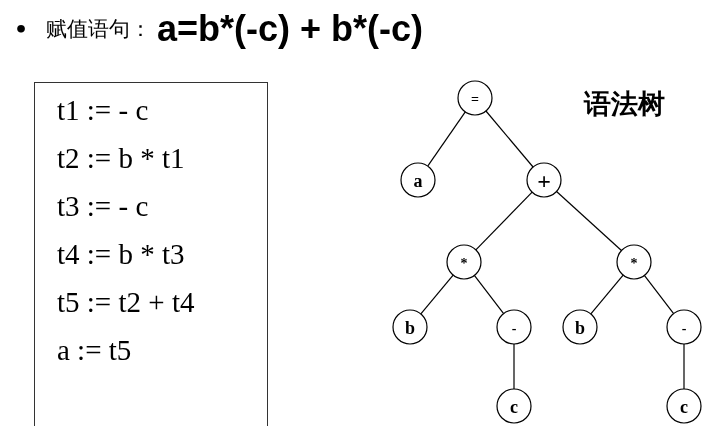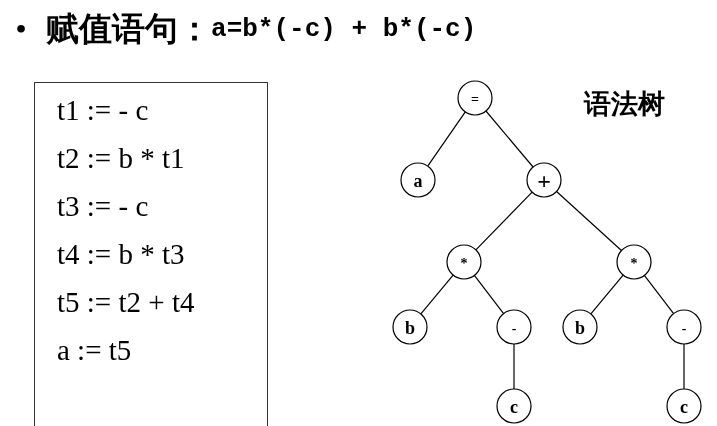--- a/index.html
+++ b/index.html
@@ -1,20 +1,20 @@
 <!DOCTYPE html>
 <html><head>
 <meta charset="utf-8">
 <style>
   html,body{margin:0;padding:0;background:#fff;}
   body{width:717px;height:426px;position:relative;overflow:hidden;font-family:"Liberation Serif",serif;color:#000;}
   .title{position:absolute;left:14px;top:4px;height:50px;display:flex;align-items:center;white-space:nowrap;}
   .bullet{font-family:"DejaVu Sans",sans-serif;font-size:22px;font-weight:bold;margin-right:18px;}
-  .title-cn{font-family:"DejaVu Sans",sans-serif;font-size:33px;font-weight:bold;letter-spacing:0px;}
-  .title-expr{font-family:Liberation Mono, monospace;font-size:26px;font-weight:bold;}
+  .title-cn{font-family:"DejaVu Sans",sans-serif;font-size:21px;font-weight:normal;letter-spacing:0px;}
+  .title-expr{font-family:Liberation Sans, sans-serif;font-size:36px;font-weight:bold;margin-left:6px;}
   .codebox{position:absolute;left:34px;top:82px;width:234px;height:369px;border:1.5px solid #333;box-sizing:border-box;}
   .code-line{position:absolute;left:22px;font-family:"Liberation Serif",serif;font-size:29px;line-height:30px;white-space:pre;}
   .tree-label{position:absolute;left:584px;top:86px;font-family:"DejaVu Sans",sans-serif;font-size:27px;font-weight:bold;}
   svg.tree{position:absolute;left:0;top:0;}
   .node-text{font-family:"Liberation Serif",serif;font-weight:bold;text-anchor:middle;dominant-baseline:central;}
 </style>
 </head>
 <body>
 
 <div class="title">

